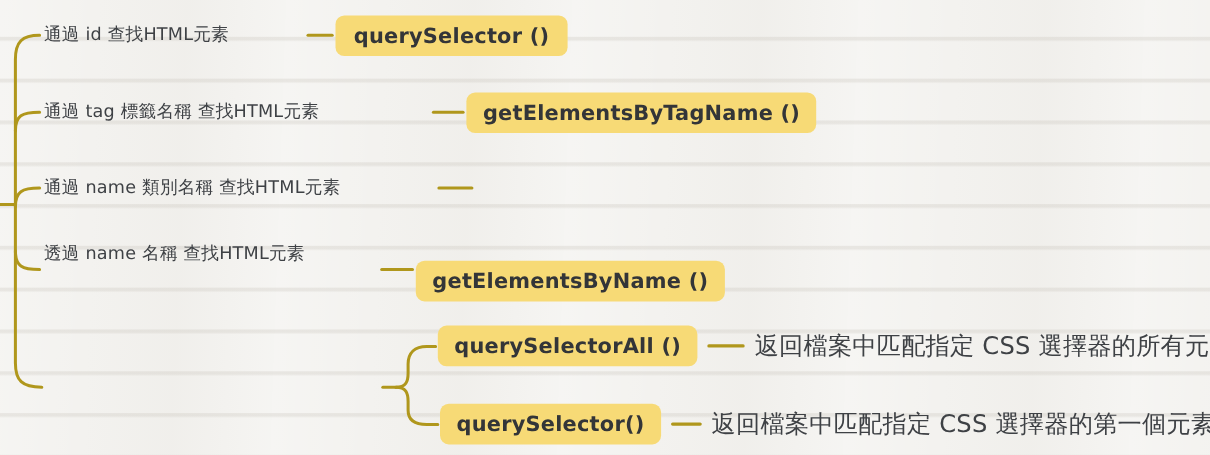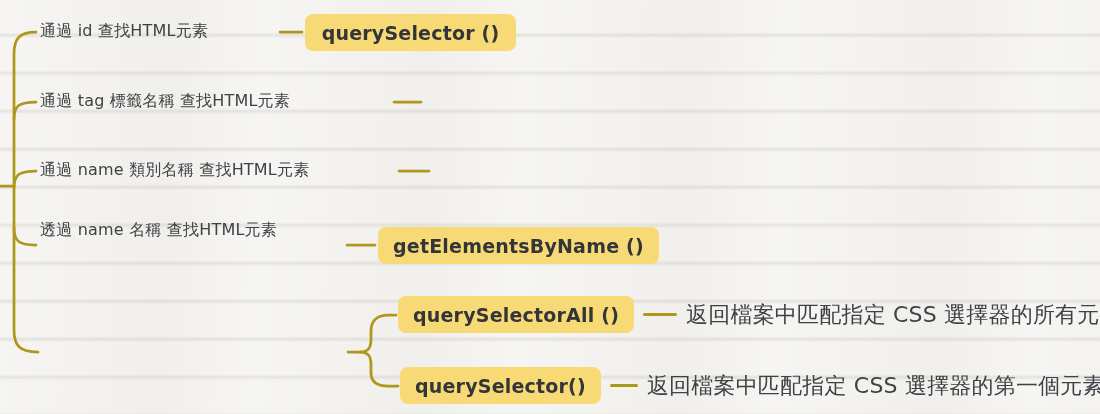--- a/index.html
+++ b/index.html
@@ -66,25 +66,26 @@
 
     <path d="M348,352 L360,352"></path>
     <path d="M360,352 C369,352 371,347 371,339 L371,331 C371,321 377,315 388,315 L396,315"></path>
     <path d="M360,352 C369,352 371,357 371,365 L371,373 C371,382 377,386 388,386 L398,386"></path>
   </svg>
 
   <span class="topic-label" style="left:40px;top:32px">通過 id 查找HTML元素</span>
   <div class="method-node" style="left:305px;top:14px;min-width:211px">querySelector ()</div>
 
   <span class="topic-label" style="left:40px;top:102px">通過 tag 標籤名稱 查找HTML元素</span>
+  <div class="method-node" style="left:424px;top:84px;min-width:280px">getElementsByTagName ()</div>
 
   <span class="topic-label" style="left:40px;top:171px">通過 name 類別名稱 查找HTML元素</span>
 
   <span class="topic-label" style="left:40px;top:231px">透過 name 名稱 查找HTML元素</span>
-  <div class="method-node" style="left:378px;top:227px;min-width:277px">getElementsByName ()</div>
+  <div class="method-node" style="left:378px;top:237px;min-width:277px">getElementsByName ()</div>
 
 
   <div class="child-row" style="left:398px;top:296px">
     <div class="method-node" style="min-width:160px">querySelectorAll ()</div>
     <div class="dash"></div>
     <span class="desc-label">返回檔案中匹配指定 CSS 選擇器的所有元素</span>
   </div>
 
   <div class="child-row" style="left:400px;top:367px">
     <div class="method-node" style="min-width:148px">querySelector()</div>

